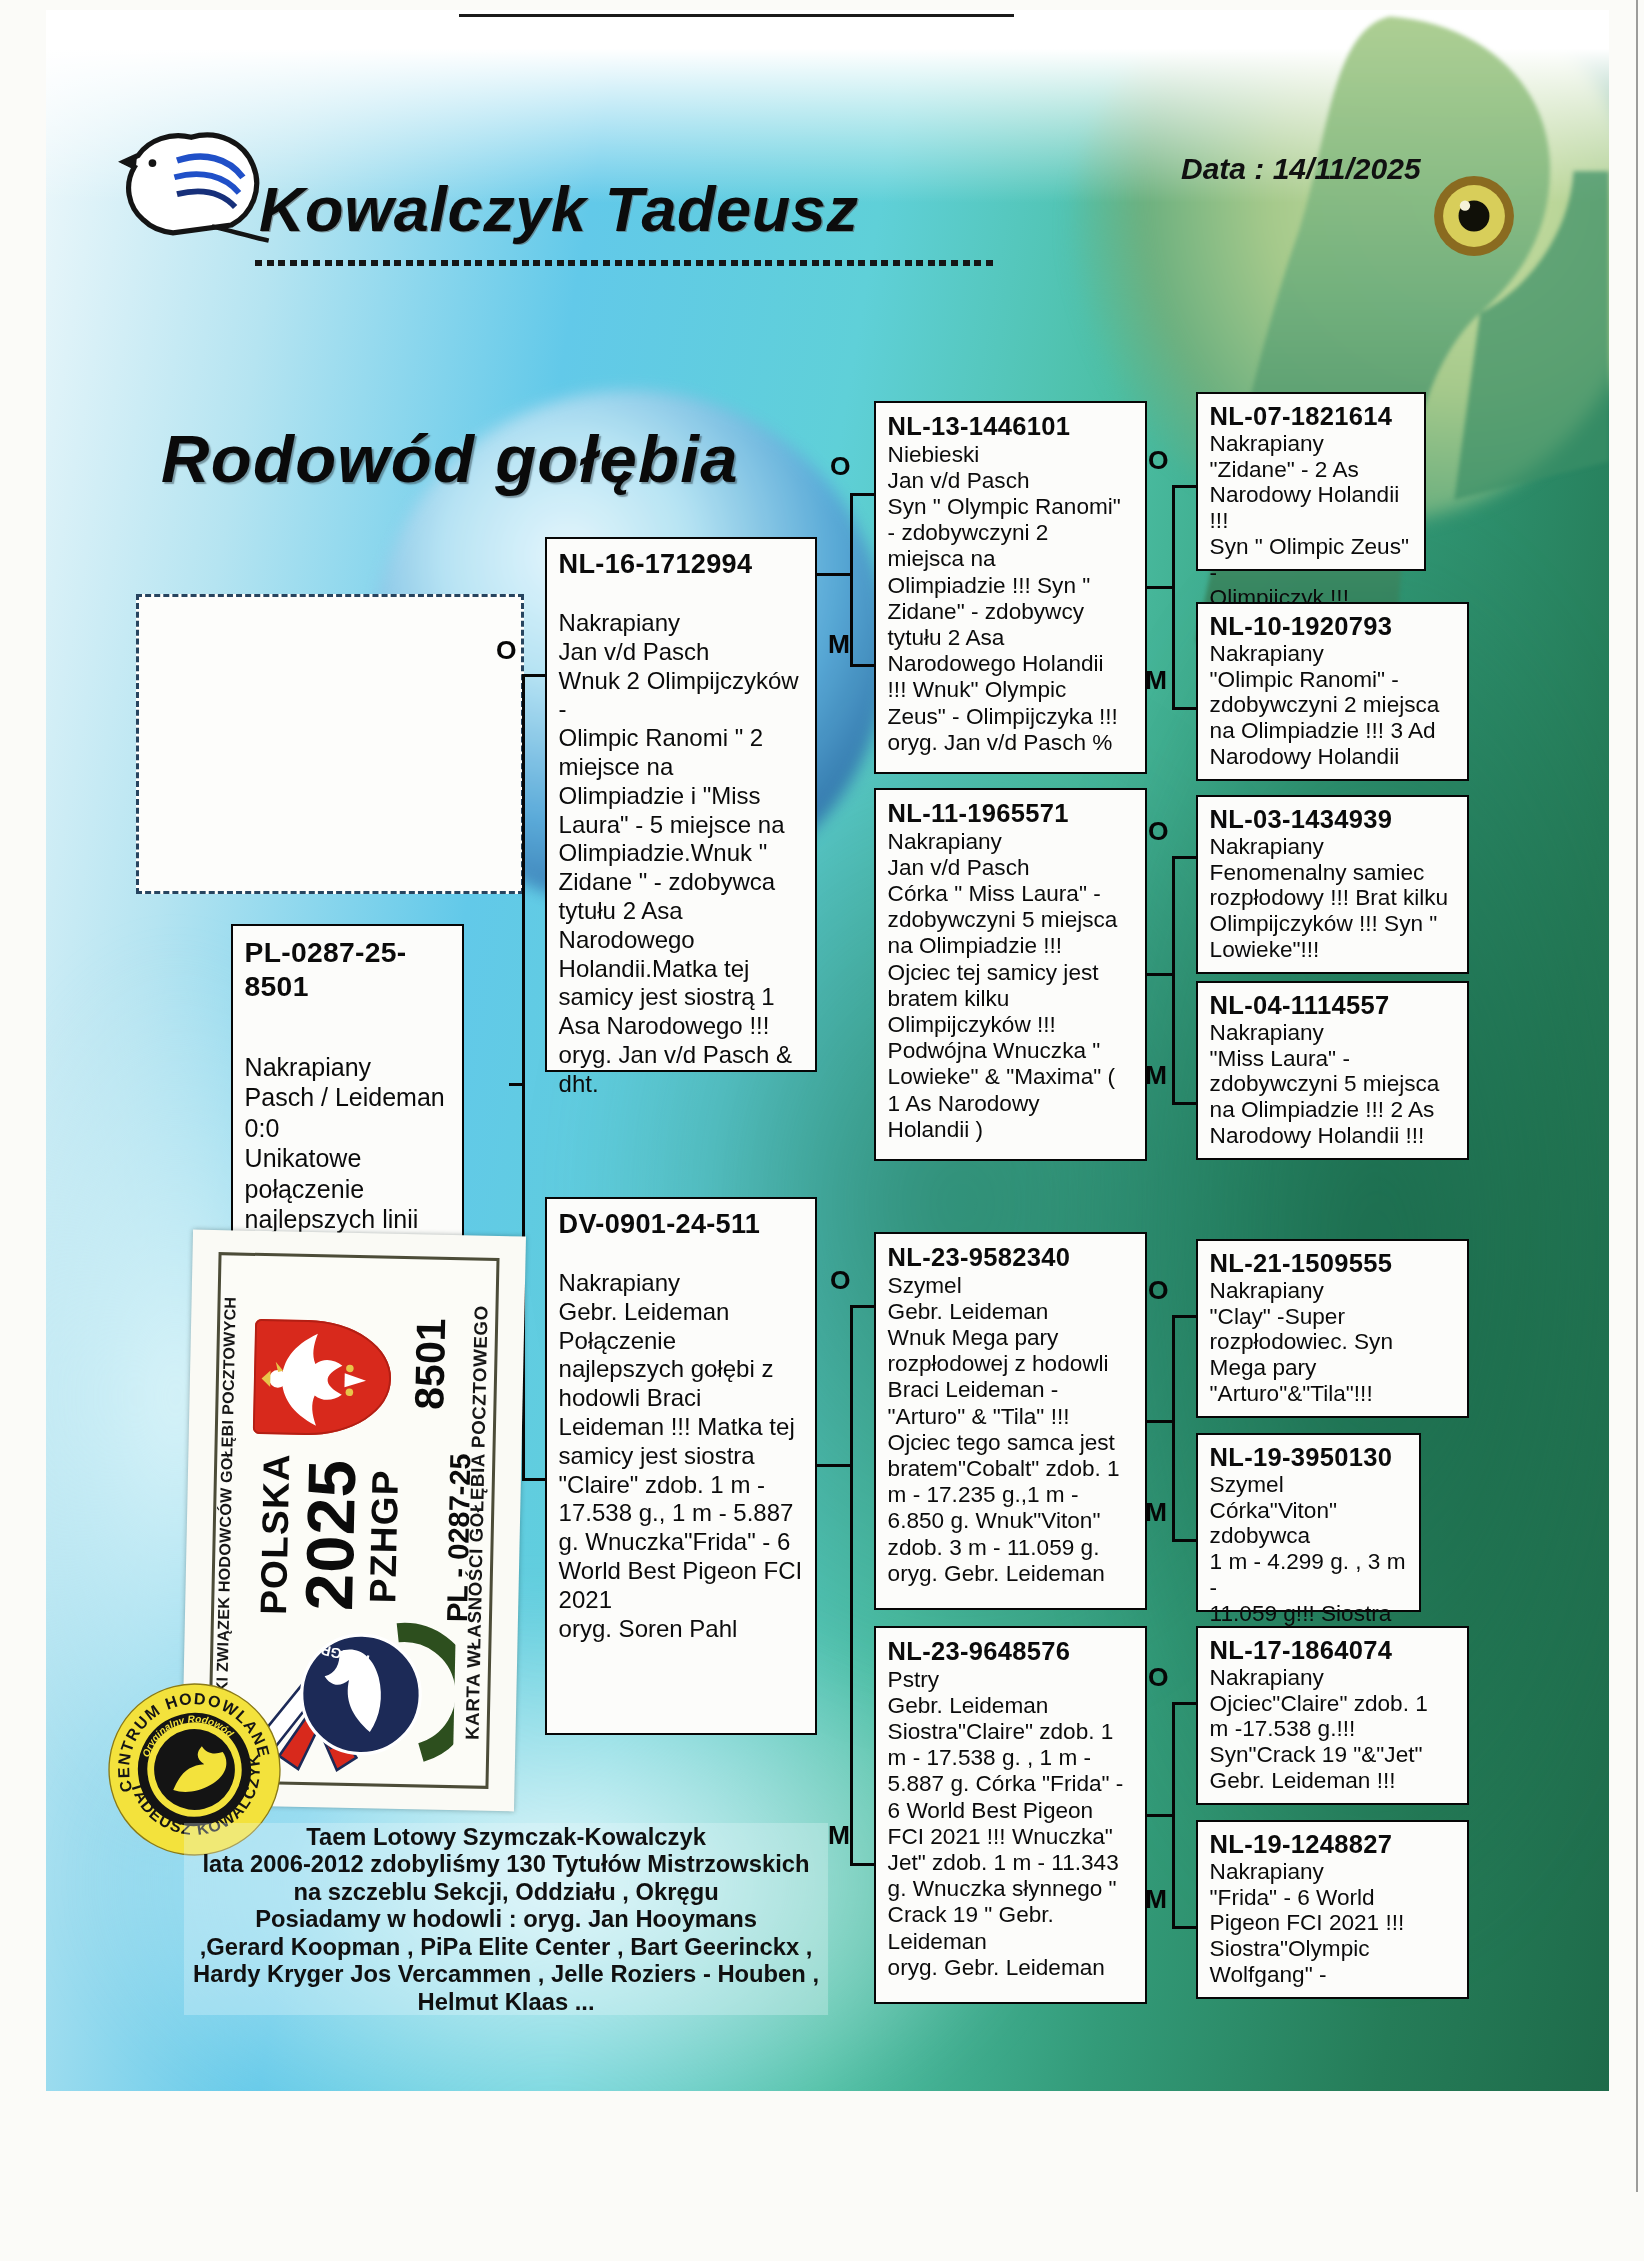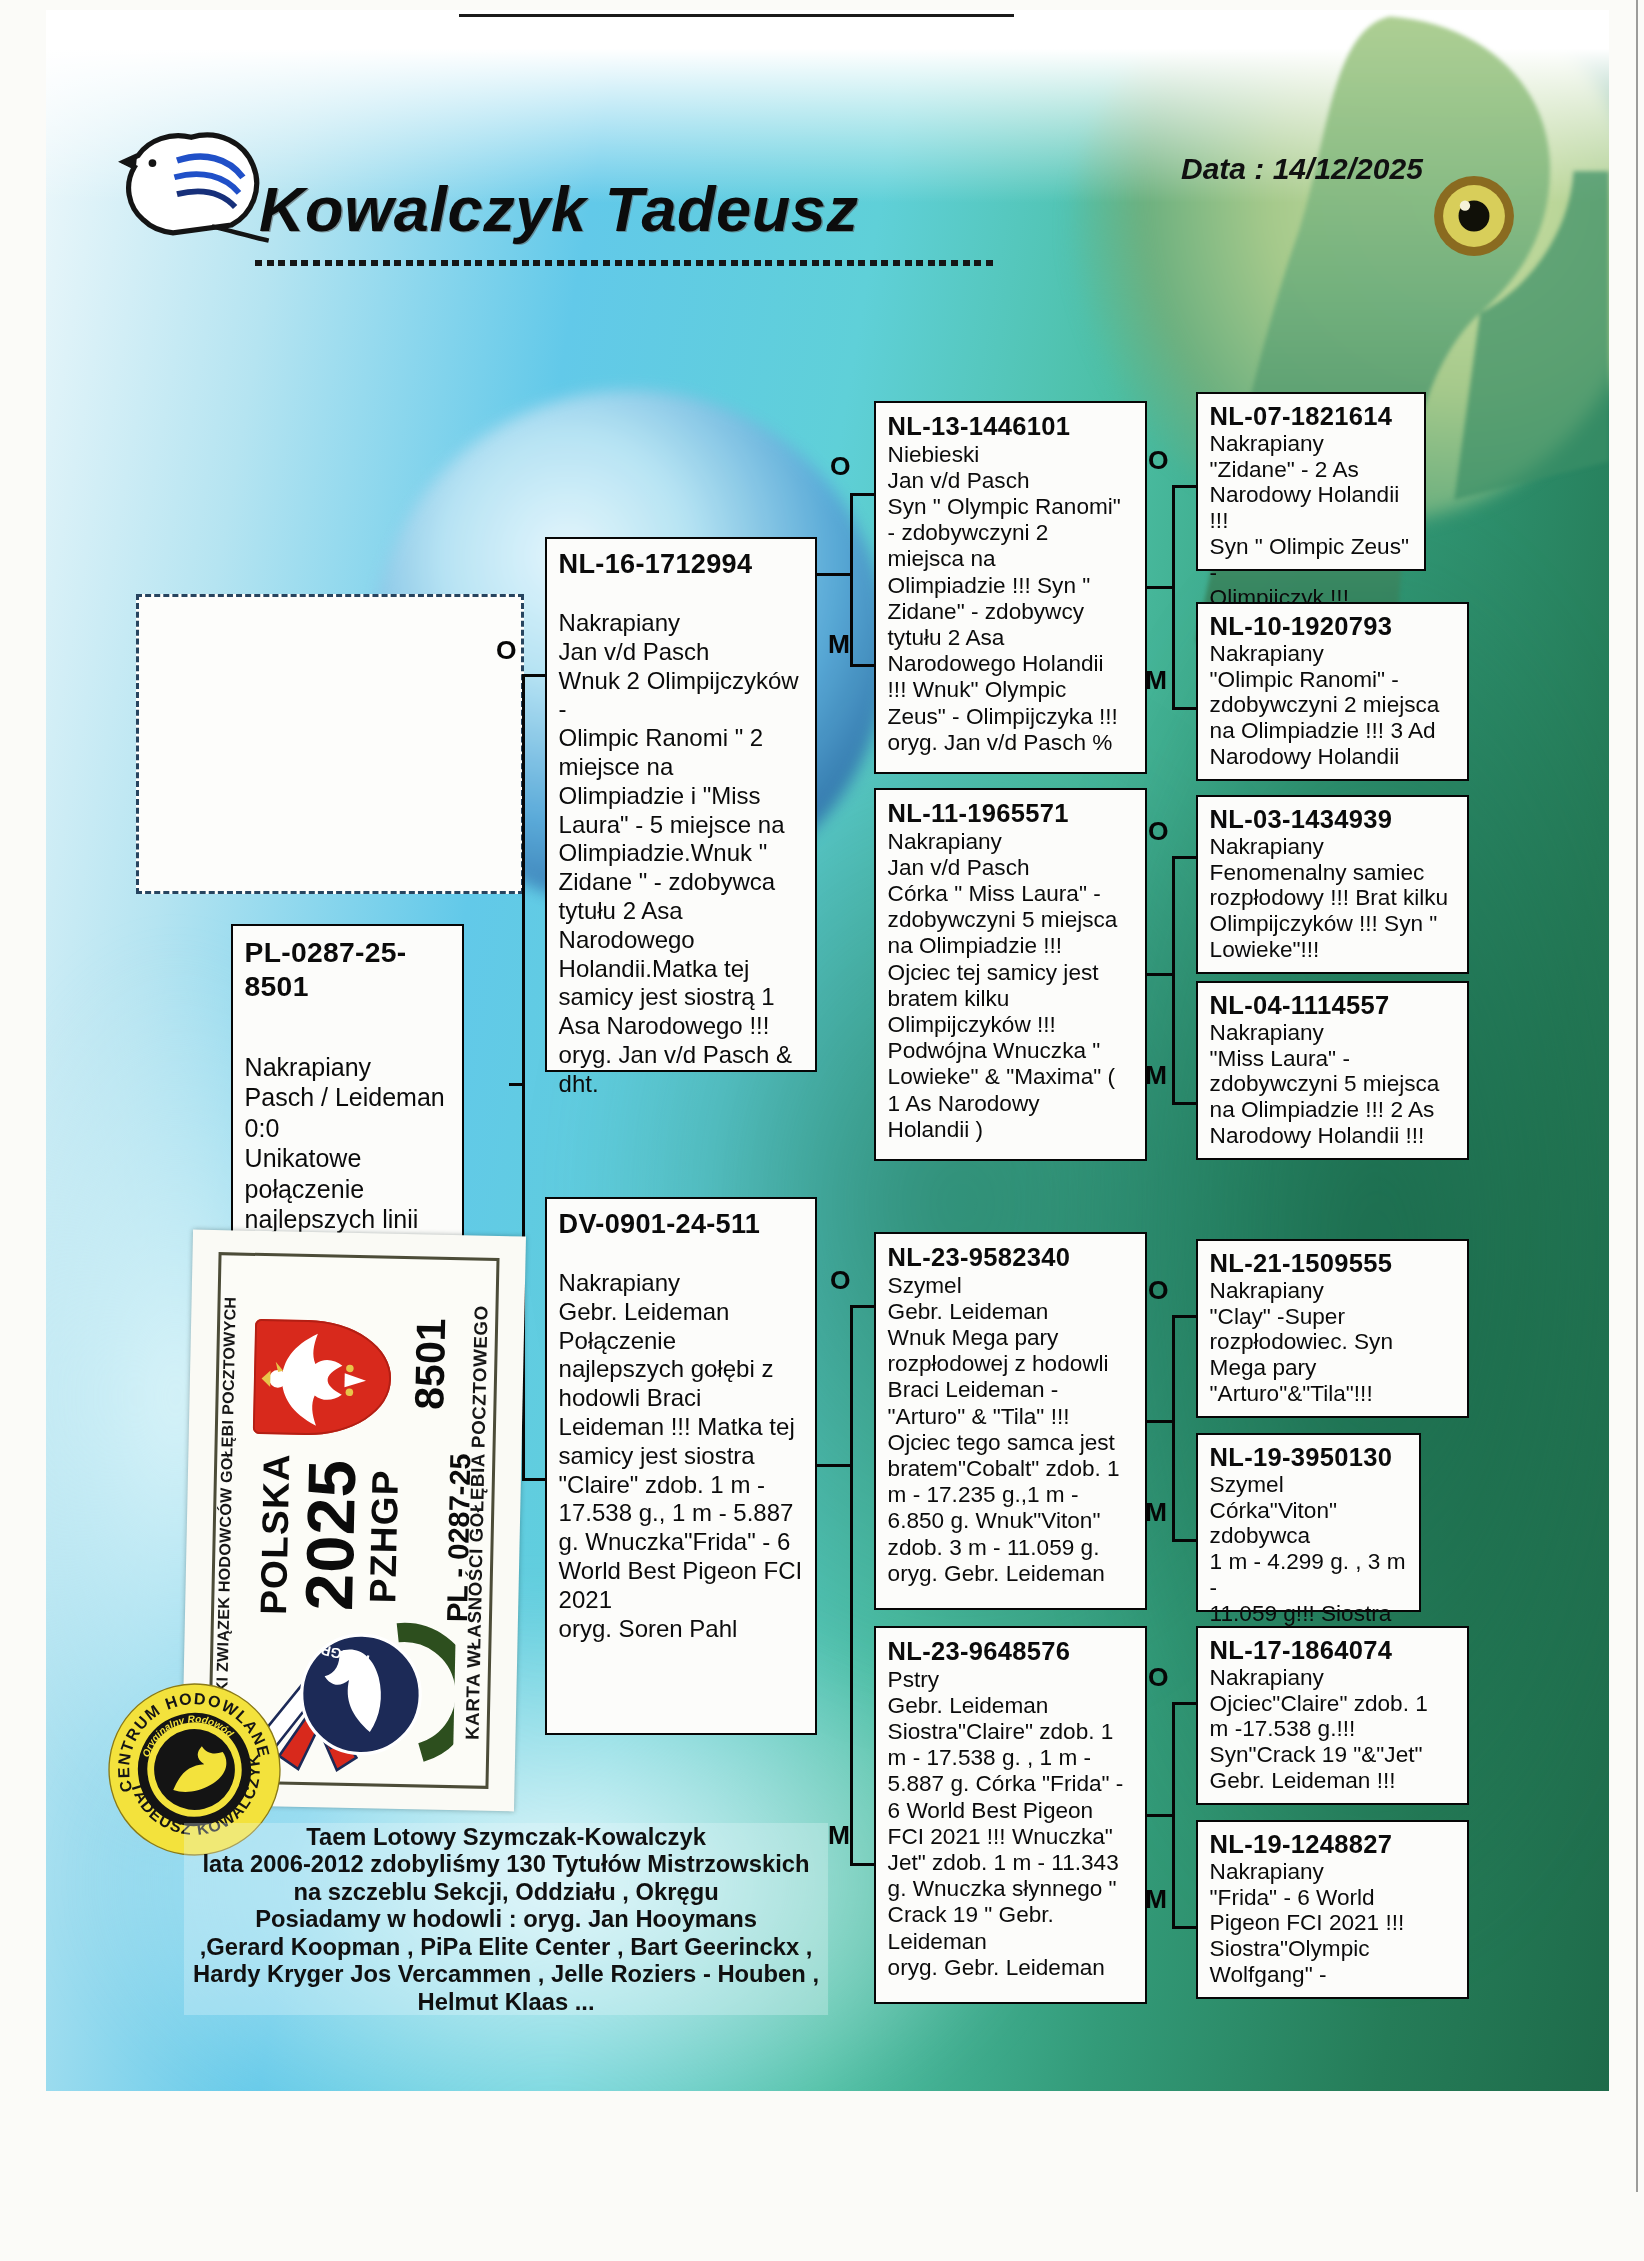--- a/index.html
+++ b/index.html
@@ -122,21 +122,22 @@
     <path d="M44,150 C20,130 14,95 30,68 L14,60 L36,50 C52,26 86,14 118,22 C160,10 200,30 214,66 C228,100 214,140 180,158 L90,170 C70,168 56,162 44,150 Z" fill="#ffffff" stroke="#141414" stroke-width="8"></path>
     <path d="M10,62 L34,52 L32,72 Z" fill="#141414"></path>
     <circle cx="58" cy="62" r="6" fill="#141414"></circle>
     <path d="M96,58 C138,44 176,54 198,84" fill="none" stroke="#2050c8" stroke-width="10"></path>
     <path d="M92,84 C134,72 170,82 192,108" fill="none" stroke="#2050c8" stroke-width="9"></path>
     <path d="M96,110 C136,100 166,108 186,130" fill="none" stroke="#17307a" stroke-width="9"></path>
     <path d="M150,160 C190,170 220,178 238,182" fill="none" stroke="#141414" stroke-width="7"></path>
   </svg>
   <div class="brand">Kowalczyk Tadeusz</div>
   <div class="brand-underline"></div>
-  <div class="date">Data : 14/12/2025</div>
+  <div class="date">Data : 14/11/2025</div>
+  <div class="doc-title">Rodowód gołębia</div>
 
   <div class="placeholder"></div>
 
   <div class="line" style="left:522px;top:675px;width:2.6px;height:806px"></div>
   <div class="line" style="left:522px;top:674px;width:24.5px;height:2.6px"></div>
   <div class="line" style="left:522px;top:1478px;width:24.5px;height:2.6px"></div>
   <div class="line" style="left:509px;top:1083px;width:16px;height:2.6px"></div>
   <div class="line" style="left:850px;top:494px;width:2.6px;height:173px"></div>
   <div class="line" style="left:850px;top:493px;width:26px;height:2.6px"></div>
   <div class="line" style="left:850px;top:664px;width:26px;height:2.6px"></div>

